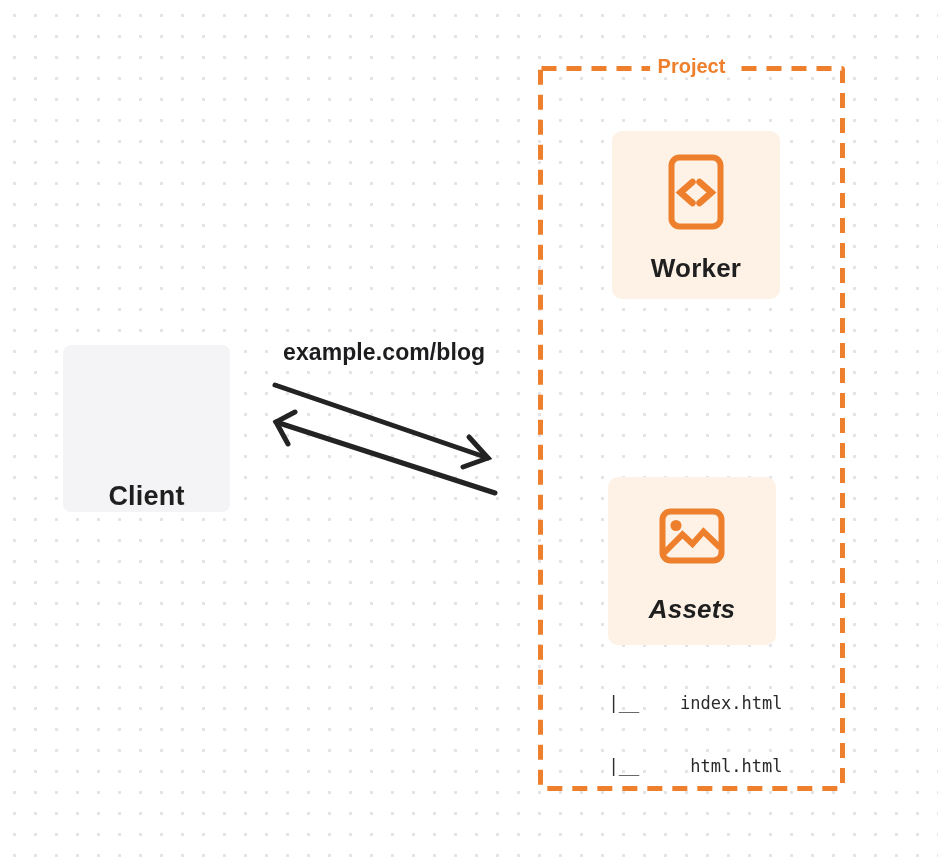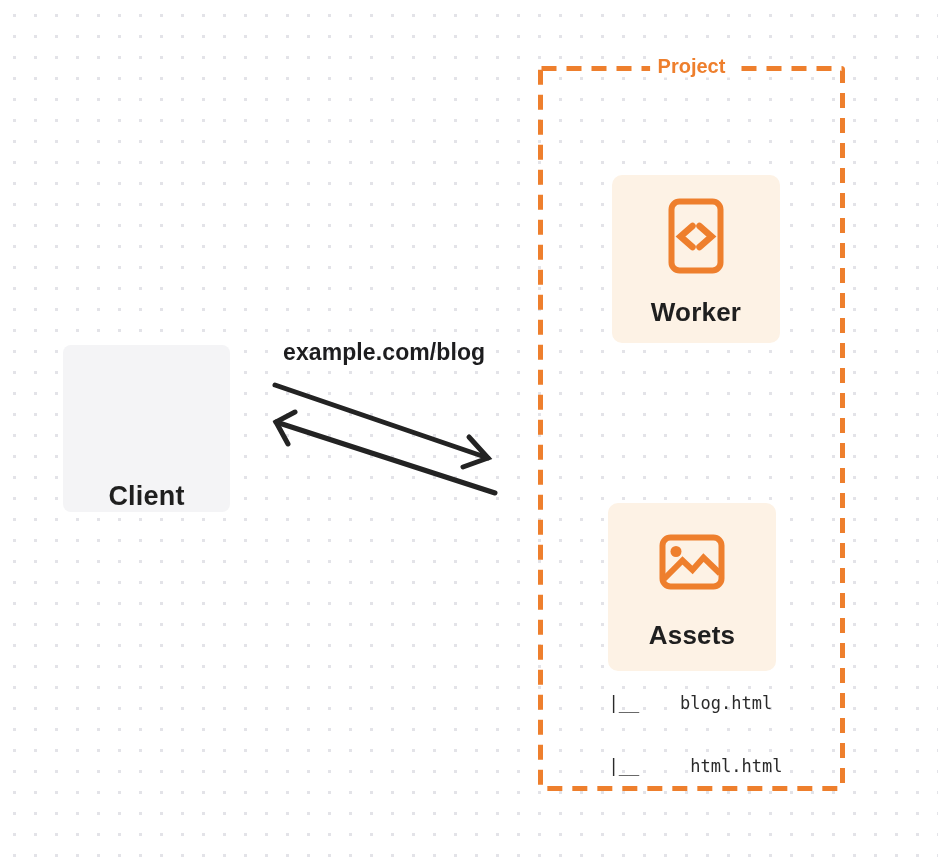--- a/index.html
+++ b/index.html
@@ -64,24 +64,23 @@
   }
 
   
   .card {
     position: absolute;
     width: 168px; height: 168px;
     background: #fdf2e5;
     border-radius: 10px;
     display: flex; flex-direction: column;
     align-items: center;
-    margin-top: 44px;
   }
   .card-worker { left: 74px; top: 65px; padding-top: 0; }
-  .card-assets { left: 70px; top: 393px; }
+  .card-assets { left: 70px; top: 411px; font-style: italic; }
   .card .card-label {
     font-size: 26px; font-weight: 700; color: #1f1f1f; letter-spacing: 0.2px;
   }
   .card-worker .icon-wrap { margin-top: 23px; height: 76px; }
   .card-worker .card-label { margin-top: 23px; }
   .card-assets .icon-wrap { margin-top: 31px; height: 56px; }
   .card-assets .card-label { margin-top: 30px; }
 
   
   .file-tree {
@@ -139,19 +138,19 @@
         <svg width="66" height="56" viewBox="0 0 66 56" xmlns="http://www.w3.org/2000/svg">
           <rect x="3.5" y="3.5" width="59" height="49" rx="8" fill="none" stroke="#ee7f2d" stroke-width="6"></rect>
           <circle cx="17" cy="17.5" r="5.5" fill="#ee7f2d"></circle>
           <polyline points="5,45 23.5,26.5 33.5,36 44.5,23.5 61,39.5" fill="none" stroke="#ee7f2d" stroke-width="6" stroke-linecap="butt" stroke-linejoin="miter"></polyline>
         </svg>
       </span>
       <span class="card-label">Assets</span>
     </div>
 
     <div class="file-tree">
-      <div>  |__    blog.html</div>
+      <div>  |__    index.html</div>
       <div>  |__     html.html</div>
       
     </div>
   </div>
 
 </div>
 
 </body></html>

